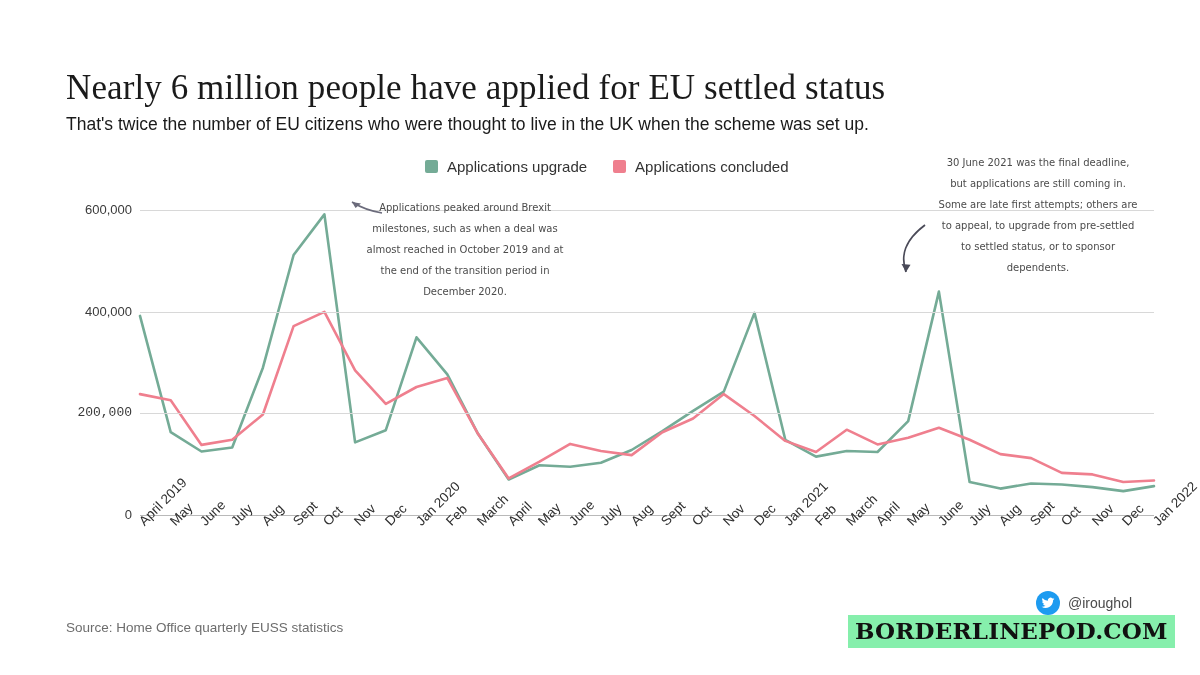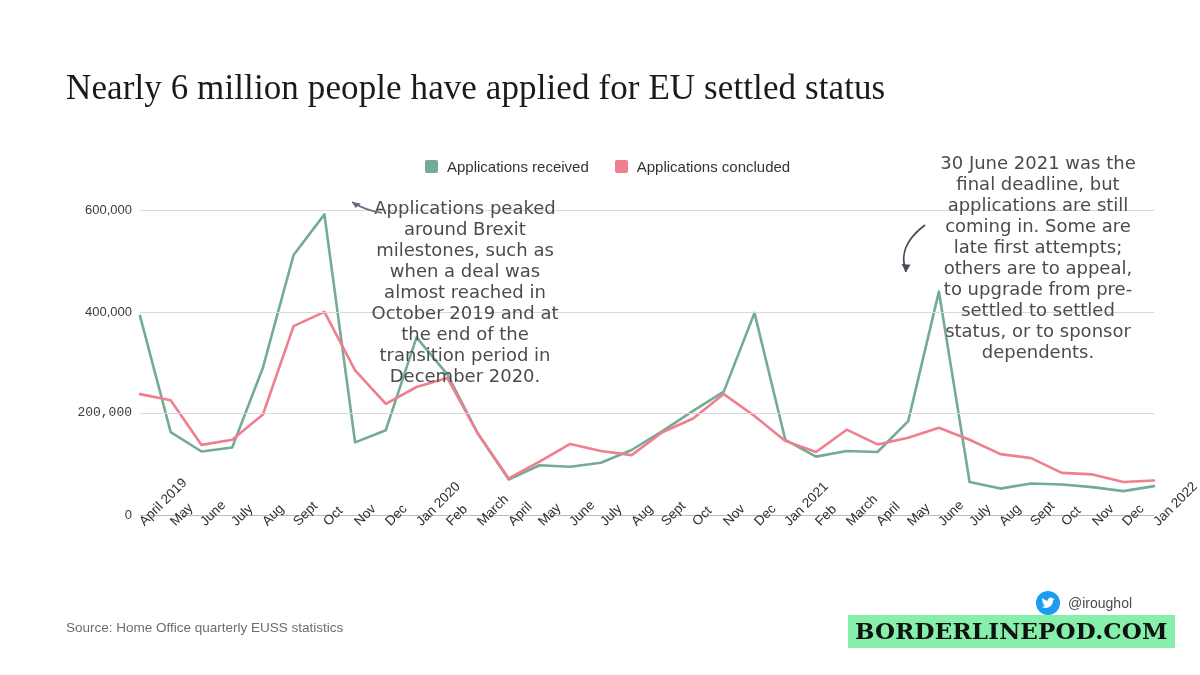--- a/index.html
+++ b/index.html
@@ -44,21 +44,21 @@
   .xlabels{position:absolute;left:140px;top:518px;width:1014px;height:70px;}
   .xlab{
     position:absolute;top:0;
     font-size:13.5px;color:#2e2e2e;white-space:nowrap;
     transform-origin:left top;transform:rotate(-45deg);
   }
 
   .annot{
     position:absolute;
     font-family:"DejaVu Sans", sans-serif;
-    font-size:18px;line-height:21px;color:#4b4b4b;text-align:center;
+    font-size:10px;line-height:21px;color:#4b4b4b;text-align:center;
   }
   #annot-peaks{left:365px;top:197px;width:200px;}
   #annot-deadline{left:938px;top:152px;width:200px;}
 
   .source{
     position:absolute;left:66px;top:620px;font-size:13.5px;color:#6d6d6d;
   }
   .handle{
     position:absolute;left:1036px;top:591px;display:flex;align-items:center;gap:8px;
     font-size:14px;color:#4a4a4a;
@@ -73,25 +73,26 @@
     font-family:"DejaVu Serif", serif;font-weight:700;
     font-size:23px;letter-spacing:0.2px;color:#111;
   }
 </style>
 </head>
 <body>
 
 <div class="page">
 
   <div class="title">Nearly 6 million people have applied for EU settled status</div>
+  <div class="subtitle">That's twice the number of EU citizens who were thought to live in the UK when the scheme was set up.</div>
 
   <div class="legend">
     <div class="legend-item">
       <span class="legend-swatch" id="sw0" style="background: rgb(116, 171, 150);"></span>
-      <span>Applications received</span>
+      <span>Applications upgrade</span>
     </div>
     <div class="legend-item">
       <span class="legend-swatch" id="sw1" style="background: rgb(239, 127, 142);"></span>
       <span>Applications concluded</span>
     </div>
   </div>
 
   <div class="plot" id="plot">
     <svg class="series" id="svg" viewBox="0 0 1014 325" preserveAspectRatio="none">
         <path d="M0.0,125.9 L30.7,242.2 L61.5,261.5 L92.2,257.5 L122.9,177.7 L153.6,65.0 L184.4,24.4 L215.1,252.4 L245.8,240.2 L276.5,147.3 L307.3,184.3 L338.0,243.8 L368.7,289.5 L399.5,275.2 L430.2,276.8 L460.9,272.7 L491.6,260.0 L522.4,241.2 L553.1,220.9 L583.8,201.6 L614.5,122.9 L645.3,249.8 L676.0,266.6 L706.7,261.0 L737.5,262.0 L768.2,231.1 L798.9,101.6 L829.6,292.0 L860.4,298.6 L891.1,293.5 L921.8,294.5 L952.5,297.1 L983.3,301.1 L1014.0,296.1" fill="none" stroke="#74ab96" stroke-width="2.6" stroke-linejoin="round" stroke-linecap="round"></path>

